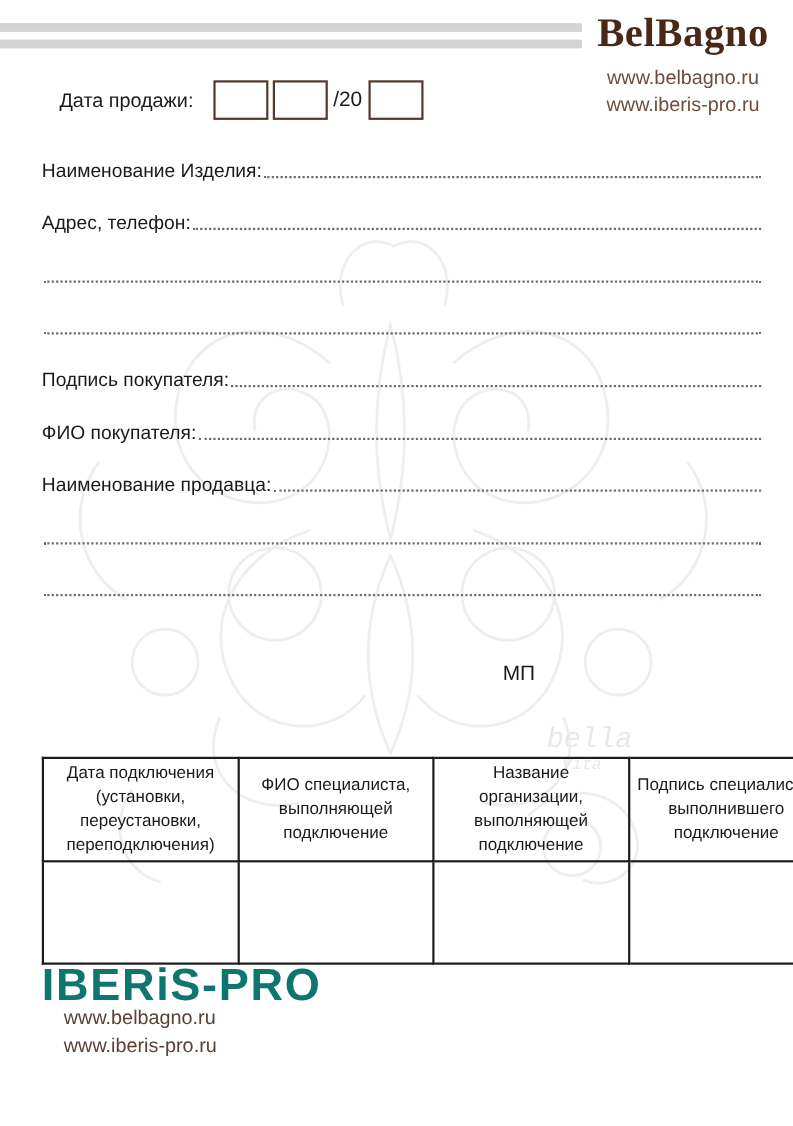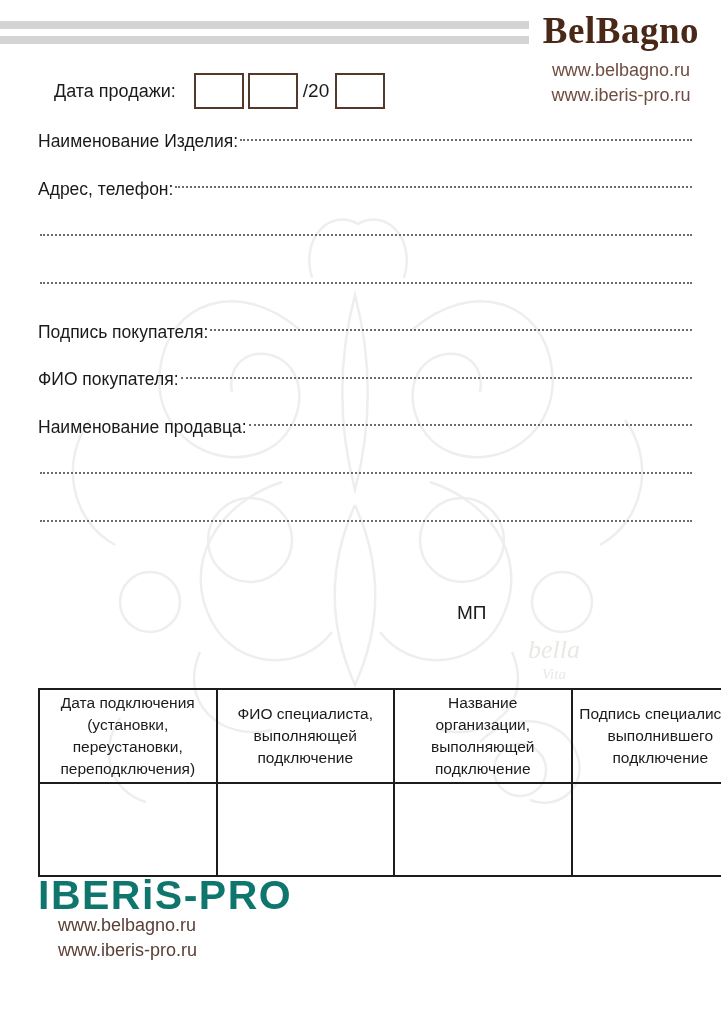--- a/index.html
+++ b/index.html
@@ -7,42 +7,42 @@
     position:relative;width:721px;height:1024px;background:#ffffff;
     font-family:"Liberation Sans",sans-serif;color:#1a1a1a;overflow:hidden;
   }
   
   .bar{position:absolute;left:0;width:529px;height:8px;background:#d4d4d4;}
   .bar.one{top:21px;}
   .bar.two{top:36px;}
 
   
   .watermark{position:absolute;top:0;left:0;width:721px;height:1024px;pointer-events:none;}
-  .wm-text{position:absolute;left:497px;top:638px;color:#e9e8e5;font-family:Liberation Serif, serif;
-    font-style:italic;font-size:26px;line-height:24px;pointer-events:none;margin-left:31px;}
+  .wm-text{position:absolute;left:497px;top:660px;color:#e9e8e5;font-family:Liberation Mono, monospace;
+    font-style:italic;font-size:26px;line-height:24px;pointer-events:none;}
   .wm-text .sub{font-size:15px;margin-left:14px;}
 
   
   .brand-block{position:absolute;top:10px;right:22px;text-align:center;}
   .brand-name{font-family:"Liberation Serif",serif;font-weight:bold;font-size:37px;
     color:#4a2817;line-height:42px;letter-spacing:0.5px;}
   .brand-urls{margin-top:6px;font-size:18px;color:#6e4c40;line-height:25px;}
 
   
   .date-row{position:absolute;top:72px;left:54px;height:38px;display:flex;align-items:center;}
   .date-label{font-size:18px;}
   .date-box{width:46px;height:32px;border:2px solid #54392a;background:#fff;}
   .date-box.b1{margin-left:18px;}
   .date-box.b2{margin-left:4px;}
   .date-box.b3{margin-left:6px;}
   .slash20{font-size:19px;margin-left:5px;}
 
   
   .fields{position:absolute;top:118px;left:38px;width:654px;}
-  .field-row{height:47.6px;display:flex;align-items:center;}
+  .field-row{height:47.6px;display:flex;align-items:flex-end;}
   .field-label{font-size:17.5px;line-height:21px;white-space:nowrap;}
   .leader{flex:1;border-bottom:2px dotted #6b6b6b;margin-bottom:4px;margin-left:2px;}
 
   
   .stamp{position:absolute;top:602px;left:457px;font-size:19px;}
 
   
   table.conn{position:absolute;top:688px;left:38px;width:712px;border-collapse:collapse;
     table-layout:fixed;background:transparent;}
   table.conn th, table.conn td{border:2px solid #1c1c1c;}

